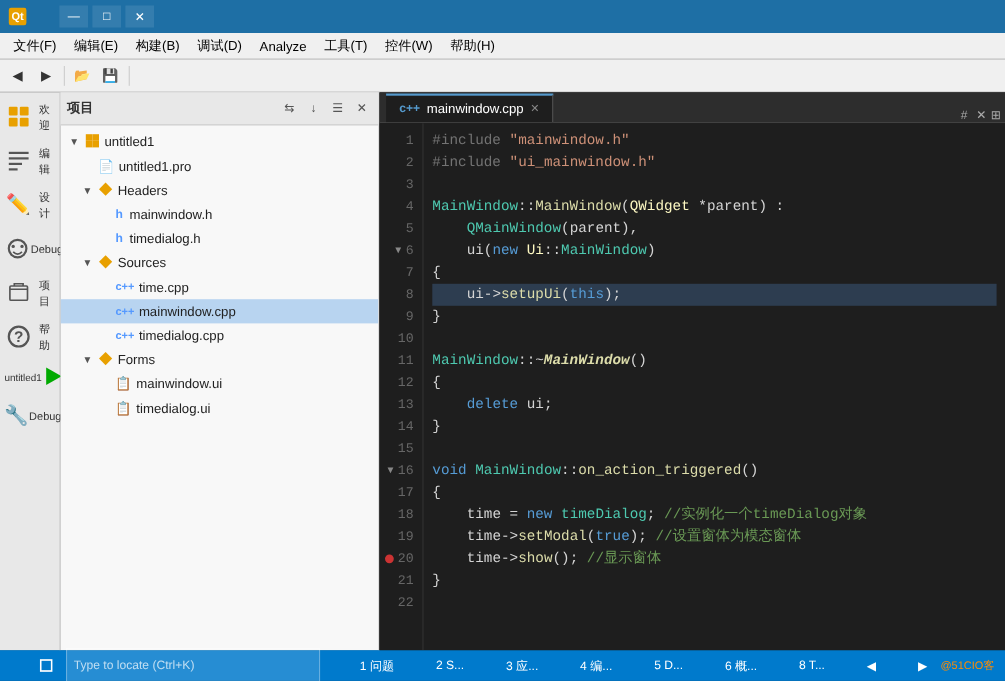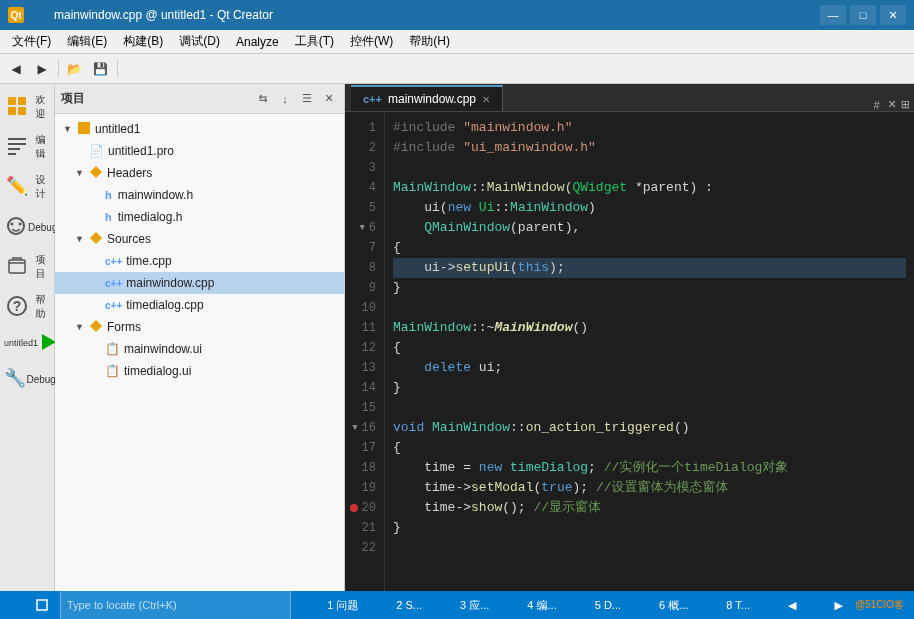--- a/index.html
+++ b/index.html
@@ -231,21 +231,21 @@
       line-height: 20px;
       white-space: pre;
     }
 
     
     .c-include { color: #737373; }
     .c-string { color: #ce9178; }
     .c-class { color: #4ec9b0; }
     .c-func { color: #dcdcaa; }
     .c-keyword { color: #569cd6; }
-    .c-type { color: #22c55e; }
+    .c-type { color: #fef9c3; }
     .c-punct { color: #d4d4d4; }
     .c-comment { color: #6a9955; }
     .c-plain { color: #d4d4d4; }
     .c-italic-bold { color: #dcdcaa; font-style: italic; font-weight: bold; }
     .c-arrow { color: #d4d4d4; }
     .c-highlight-line { background: #2d3d50; }
 
     
     .statusbar {
       height: 28px;
@@ -280,21 +280,20 @@
       font-size: 11px;
     }
     .statusbar-search input::placeholder { color: rgba(255,255,255,0.7); }
     .watermark { color: #ff8c00; font-size: 10px; padding: 0 4px; }
   </style>
 </head>
 <body>
 
 <div class="titlebar">
   <div class="titlebar-icon">Qt</div>
-  <span class="titlebar-title">mainwindow.cpp @ untitled1 - Qt Creator</span>
   <div class="titlebar-controls">
     <button class="titlebar-btn">—</button>
     <button class="titlebar-btn">□</button>
     <button class="titlebar-btn close">✕</button>
   </div>
 </div>
 
 <div class="menubar">
   <div class="menu-item">文件(F)</div>
   <div class="menu-item">编辑(E)</div>
@@ -536,22 +535,22 @@
             20
           </div>
           <div class="line-num"><span></span>21</div>
           <div class="line-num"><span></span>22</div>
         </div>
         <div class="code-content">
           <div class="code-line"><span class="c-include">#include</span> <span class="c-string">"mainwindow.h"</span></div>
           <div class="code-line"><span class="c-include">#include</span> <span class="c-string">"ui_mainwindow.h"</span></div>
           <div class="code-line"></div>
           <div class="code-line"><span class="c-class">MainWindow</span><span class="c-punct">::</span><span class="c-func">MainWindow</span><span class="c-punct">(</span><span class="c-type">QWidget</span> <span class="c-plain">*parent) :</span></div>
+          <div class="code-line">    <span class="c-class">QMainWindow</span><span class="c-punct">(parent),</span></div>
           <div class="code-line">    <span class="c-plain">ui</span><span class="c-punct">(</span><span class="c-keyword">new</span> <span class="c-type">Ui</span><span class="c-punct">::</span><span class="c-class">MainWindow</span><span class="c-punct">)</span></div>
-          <div class="code-line">    <span class="c-class">QMainWindow</span><span class="c-punct">(parent),</span></div>
           <div class="code-line"><span class="c-punct">{</span></div>
           <div class="code-line c-highlight-line">    <span class="c-plain">ui</span><span class="c-arrow">-&gt;</span><span class="c-func">setupUi</span><span class="c-punct">(</span><span class="c-keyword">this</span><span class="c-punct">);</span></div>
           <div class="code-line"><span class="c-punct">}</span></div>
           <div class="code-line"></div>
           <div class="code-line"><span class="c-class">MainWindow</span><span class="c-punct">::~</span><span class="c-italic-bold">MainWindow</span><span class="c-punct">()</span></div>
           <div class="code-line"><span class="c-punct">{</span></div>
           <div class="code-line">    <span class="c-keyword">delete</span> <span class="c-plain">ui;</span></div>
           <div class="code-line"><span class="c-punct">}</span></div>
           <div class="code-line"></div>
           <div class="code-line"><span class="c-keyword">void</span> <span class="c-class">MainWindow</span><span class="c-punct">::</span><span class="c-func">on_action_triggered</span><span class="c-punct">()</span></div>

